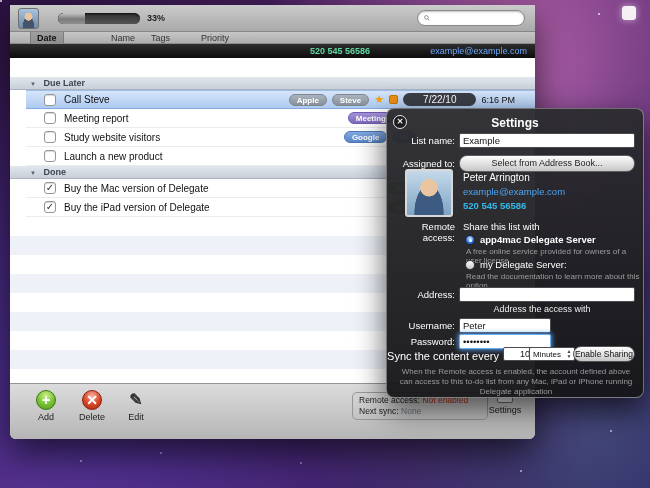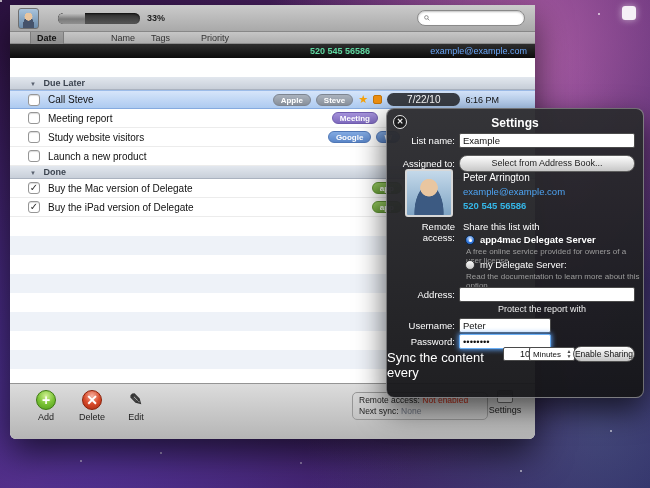--- a/index.html
+++ b/index.html
@@ -61,21 +61,21 @@
   .ab-phone { position:absolute; right:165px; color:#5fd7a0; font-weight:bold; }
   .ab-email { position:absolute; right:8px; color:#6aa6f8; }
 
   .list { position:absolute; top:72px; left:0; width:525px; height:306px; background:#fff; overflow:hidden; }
   .stripes { position:absolute; left:0; top:140px; width:525px; height:166px;
     background:repeating-linear-gradient(#ffffff 0 19px, #eef2f8 19px 38px); }
   .section-header { position:absolute; left:0; width:525px; height:13px;
     background:linear-gradient(#e2e7ee,#c8cfd9); border-bottom:1px solid #aab2bf;
     font-size:9px; font-weight:bold; color:#3c4450; line-height:12px; }
   .disclosure { font-size:6px; color:#5a6270; margin:0 5px 0 20px; }
-  .row { position:absolute; left:0; width:525px; height:19px; display:flex; align-items:center;
+  .row { position:absolute; left:16px; width:525px; height:19px; display:flex; align-items:center;
     font-size:10px; color:#111; background:#fff; border-bottom:1px solid #ececec; }
   .row.selected { background:linear-gradient(#d6e5fa,#adcaf0); border-top:1px solid #9cbce9; border-bottom:1px solid #85aadf; }
   .checkbox { margin-left:18px; width:12px; height:12px; min-width:12px; background:#fff; border:1px solid #969696;
     border-radius:3px; box-shadow:inset 0 1px 1px rgba(0,0,0,.15); display:flex; align-items:center; justify-content:center; }
   .check { font-size:10px; color:#2c2c2c; line-height:10px; }
   .row-title { margin-left:8px; white-space:nowrap; }
   .meta { position:absolute; display:flex; align-items:center; gap:5px; }
   .pill { display:inline-block; height:12px; line-height:12px; padding:0 7px; border-radius:7px; color:#fff;
     font-size:8px; font-weight:bold; white-space:nowrap; }
   .pill-gray   { background:linear-gradient(#aab2bd,#878f9a); border:1px solid #7d8591; }
@@ -127,21 +127,21 @@
   .hud-phone { position:absolute; left:76px; top:91px; color:#35b7e8; font-size:9.5px; font-weight:bold; }
   .hud-share { position:absolute; left:76px; top:112px; font-size:9.5px; }
   .radio { position:absolute; left:78px; width:10px; height:10px; border-radius:50%; }
   .radio.on { background:radial-gradient(circle at 50% 32%, #cfe4ff, #2a6fd6 62%); border:1px solid #10263f; }
   .radio.on::after { content:""; position:absolute; left:3px; top:3px; width:3px; height:3px; border-radius:50%; background:#fff; }
   .radio.off { background:linear-gradient(#fafafa,#c9c9c9); border:1px solid #3c3c3c; }
   .radio-lbl { position:absolute; left:93px; font-size:9.5px; color:#fff; }
   .radio-lbl.bold { font-weight:bold; }
   .hud-desc { position:absolute; left:79px; font-size:8px; color:#9c9c9c; }
   .hud-center { position:absolute; left:60px; top:195px; width:190px; text-align:center; font-size:9px; color:#ededed; }
-  .sync-lbl { position:absolute; left:0; top:241px; width:112px; text-align:left; font-size:13px; color:#fff; }
+  .sync-lbl { position:absolute; left:0; top:241px; width:112px; text-align:right; font-size:11px; color:#fff; }
   .unit-box { position:absolute; left:142px; top:238px; width:46px; height:14px; background:#fff; border:1px solid #4a4a4a;
     border-radius:2px; font-size:8px; color:#111; line-height:13px; padding-left:3px; }
   .updown { position:absolute; right:1px; top:1px; width:8px; text-align:center; color:#444; }
   .updown span { display:block; font-size:5px; line-height:5px; }
   .enable-btn { position:absolute; left:186px; top:237px; width:62px; height:16px; border-radius:8px;
     background:linear-gradient(#fefefe,#c6c6c6); border:1px solid #505050; font-size:8.5px; color:#111;
     text-align:center; line-height:14px; }
   .hud-foot { position:absolute; left:12px; top:258px; width:234px; text-align:center; font-size:8px;
     color:#9a9a9a; line-height:10px; }
 </style>
@@ -309,33 +309,34 @@
     <span class="radio-lbl bold" style="top:125px">app4mac Delegate Server</span>
     <span class="hud-desc" style="top:138px">A free online service provided for owners of a user license</span>
 
     <span class="radio off" style="top:151px"></span>
     <span class="radio-lbl" style="top:150px">my Delegate Server:</span>
     <span class="hud-desc" style="top:163px">Read the documentation to learn more about this option</span>
 
     <span class="hud-lbl" style="top:180px">Address:</span>
     <input class="hud-input" style="left: 72px; top: 178px; width: 176px;" value="">
 
-    <div class="hud-center">Protect the report with</div>
+    <div class="hud-center">Address the access with</div>
 
     <span class="hud-lbl" style="top:211px">Username:</span>
     <input class="hud-input" style="left: 72px; top: 209px; width: 92px;" value="Peter">
 
     <span class="hud-lbl" style="top:227px">Password:</span>
     <input class="hud-input focus-ring" style="left: 72px; top: 225px; width: 92px;" value="••••••••">
 
     <span class="sync-lbl">Sync the content every</span>
     <input class="hud-input" style="left: 116px; top: 238px; width: 44px; height: 14px; text-align: center; font-size: 9px;" value="10">
     <div class="unit-box">
       <span>Minutes</span>
       <span class="updown">
         <span>▲</span>
           <span>▼</span>
       </span>
     </div>
     <div class="enable-btn">Enable Sharing</div>
 
+    <div class="hud-foot">When the Remote access is enabled, the account defined above can access to this to-do list from any Mac, iPad or iPhone running Delegate application</div>
   </div>
 </div>
 
 </body></html>

